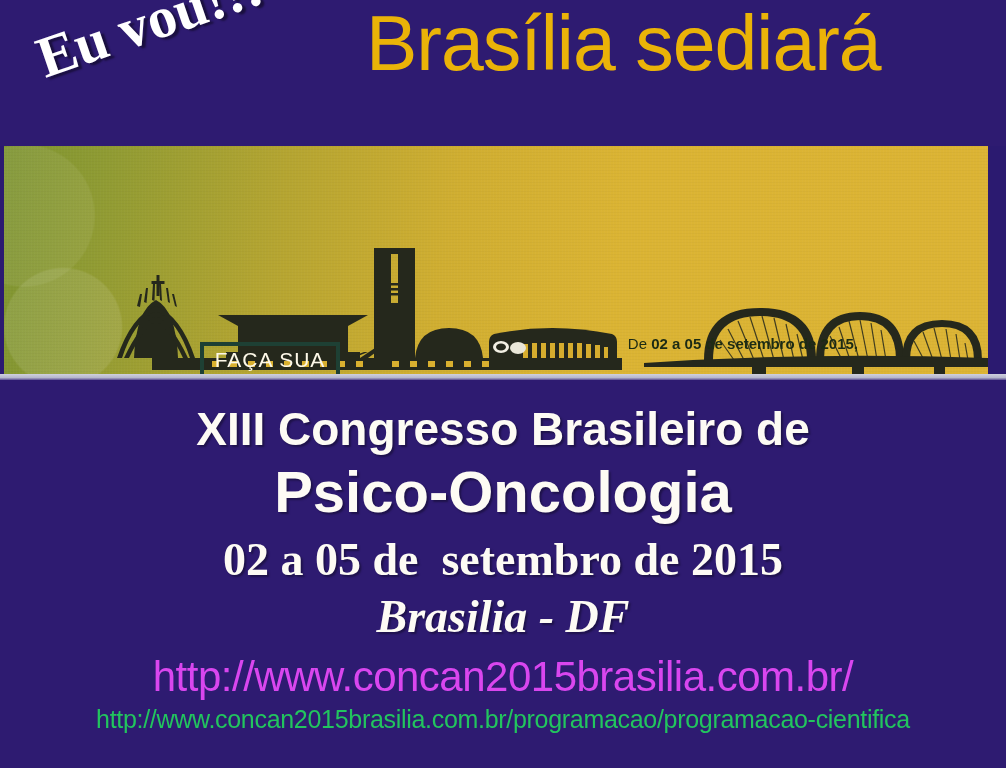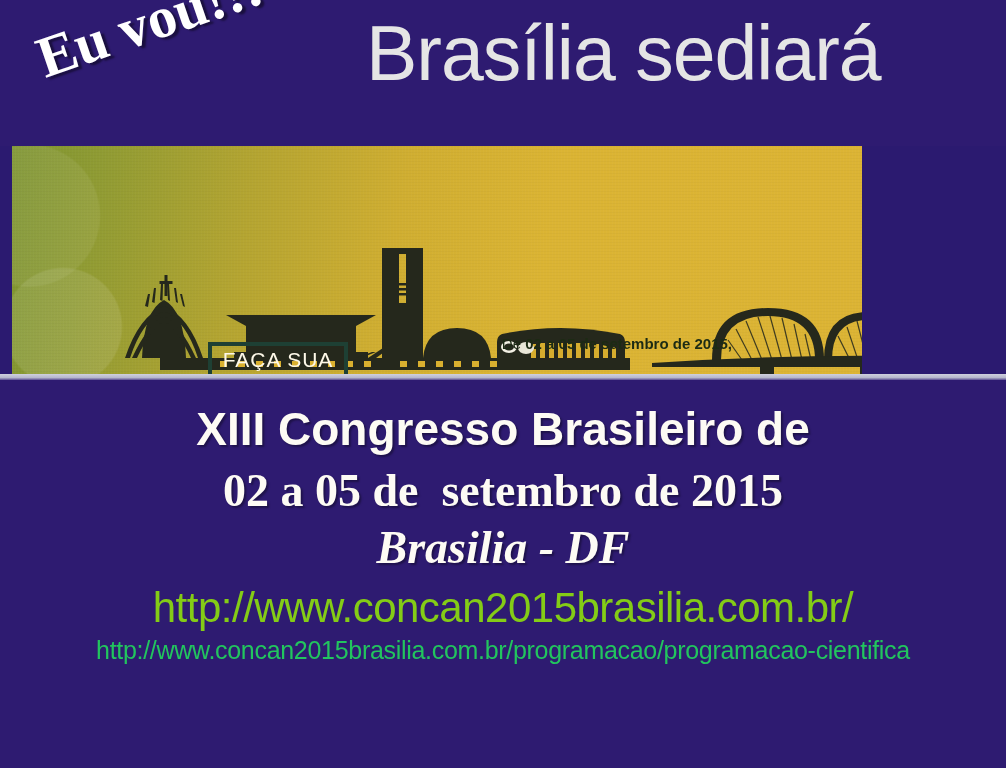--- a/index.html
+++ b/index.html
@@ -37,35 +37,35 @@
     font-size: 58px;
     color: #ffffff;
     letter-spacing: 0px;
     text-shadow: 3px 3px 2px rgba(0,0,0,0.45);
     white-space: nowrap;
     z-index: 6;
   }
   .brasilia-sediara {
     position: absolute;
     left: 366px;
-    top: 13px;
+    top: 3px;
     font-family: "Liberation Sans", sans-serif;
     font-weight: normal;
     font-size: 77px;
     line-height: 1.05;
-    color: #e5e5e5;
+    color: #eab308;
     white-space: nowrap;
     letter-spacing: -1px;
   }
 
   
   .banner {
     position: absolute;
-    left: 12px; top: 146px;
-    width: 850px; height: 232px;
+    left: 4px; top: 146px;
+    width: 984px; height: 232px;
     background:
       radial-gradient(circle at 6% 78%, rgba(255,255,255,0.10) 0 58px, rgba(255,255,255,0) 60px),
       radial-gradient(circle at 2% 30%, rgba(255,255,255,0.07) 0 70px, rgba(255,255,255,0) 72px),
       linear-gradient(100deg, #7d9430 0%, #8f9b33 10%, #b5a531 28%, #d0ae31 45%, #dbb433 62%, #dcb434 100%);
     overflow: hidden;
   }
   .banner::after {
     content: "";
     position: absolute;
     inset: 0;
@@ -202,21 +202,21 @@
     font-size: 46px;
     color: #fdfbf4;
     text-shadow: 2px 2px 2px rgba(0,0,0,0.35);
     white-space: nowrap;
   }
   .line-url-main {
     margin-top: 10px;
     font-family: "Liberation Sans", sans-serif;
     font-weight: normal;
     font-size: 42px;
-    color: #84cc16;
+    color: #d946ef;
     white-space: nowrap;
     letter-spacing: -0.5px;
   }
   .line-url-sub {
     margin-top: 4px;
     font-family: "Liberation Sans", sans-serif;
     font-weight: normal;
     font-size: 25px;
     color: #22c55e;
     white-space: nowrap;
@@ -357,19 +357,20 @@
         <span>De </span><b>02 a 05 de setembro de 2015,</b>
       </div>
 
     </div>
   </div>
 
   <div class="banner-bottom-line"></div>
 
   <div class="bottom-band">
     <div class="line-xiii">XIII Congresso Brasileiro de</div>
+    <div class="line-psico">Psico-Oncologia</div>
     <div class="line-date">02 a 05 de  setembro de 2015</div>
     <div class="line-city">Brasilia - DF</div>
     <div class="line-url-main">http://www.concan2015brasilia.com.br/</div>
     <div class="line-url-sub">http://www.concan2015brasilia.com.br/programacao/programacao-cientifica</div>
   </div>
 
 </div>
 
 </body></html>

